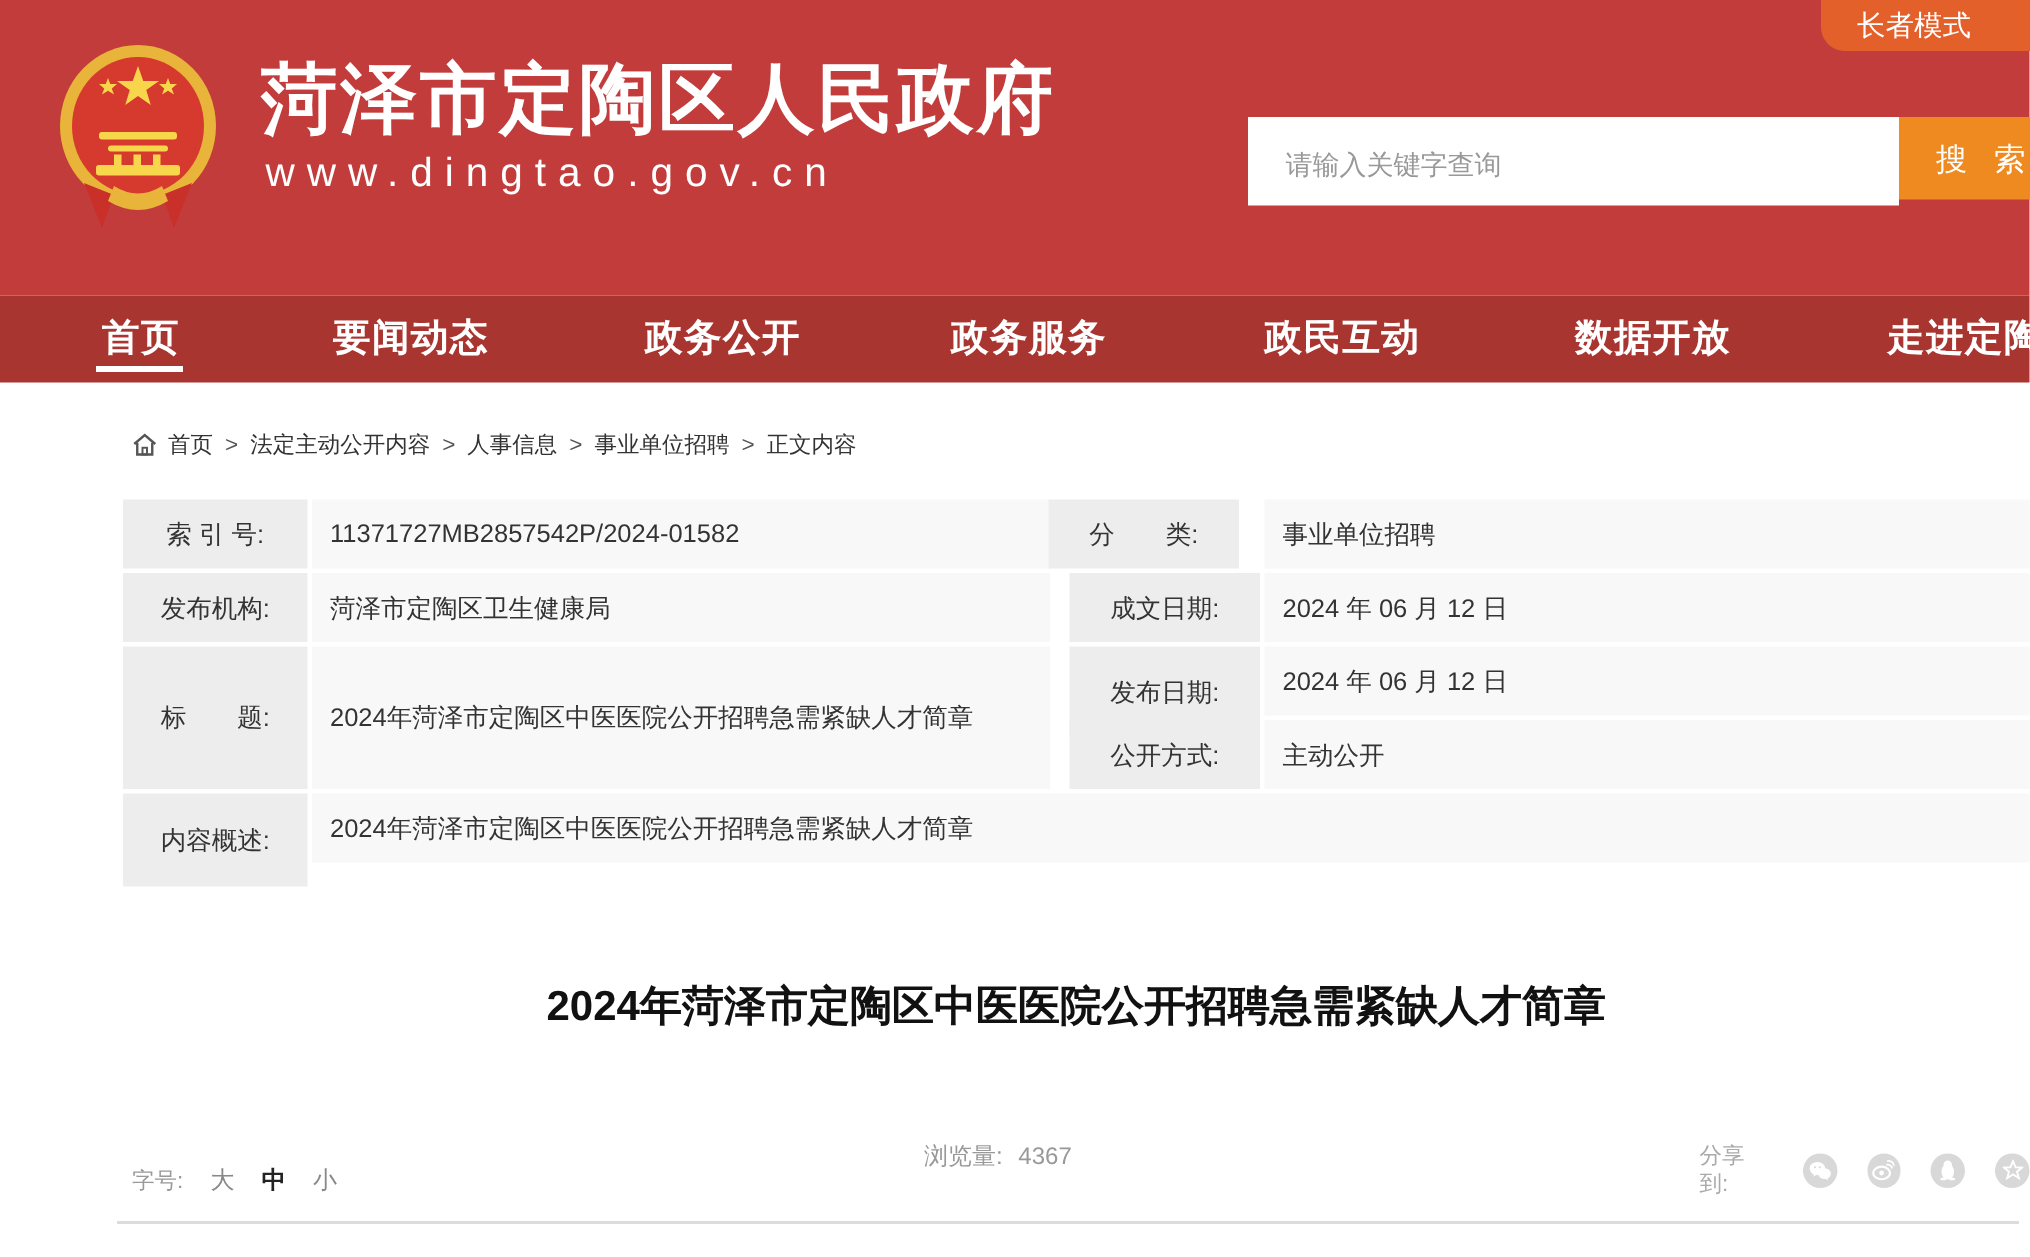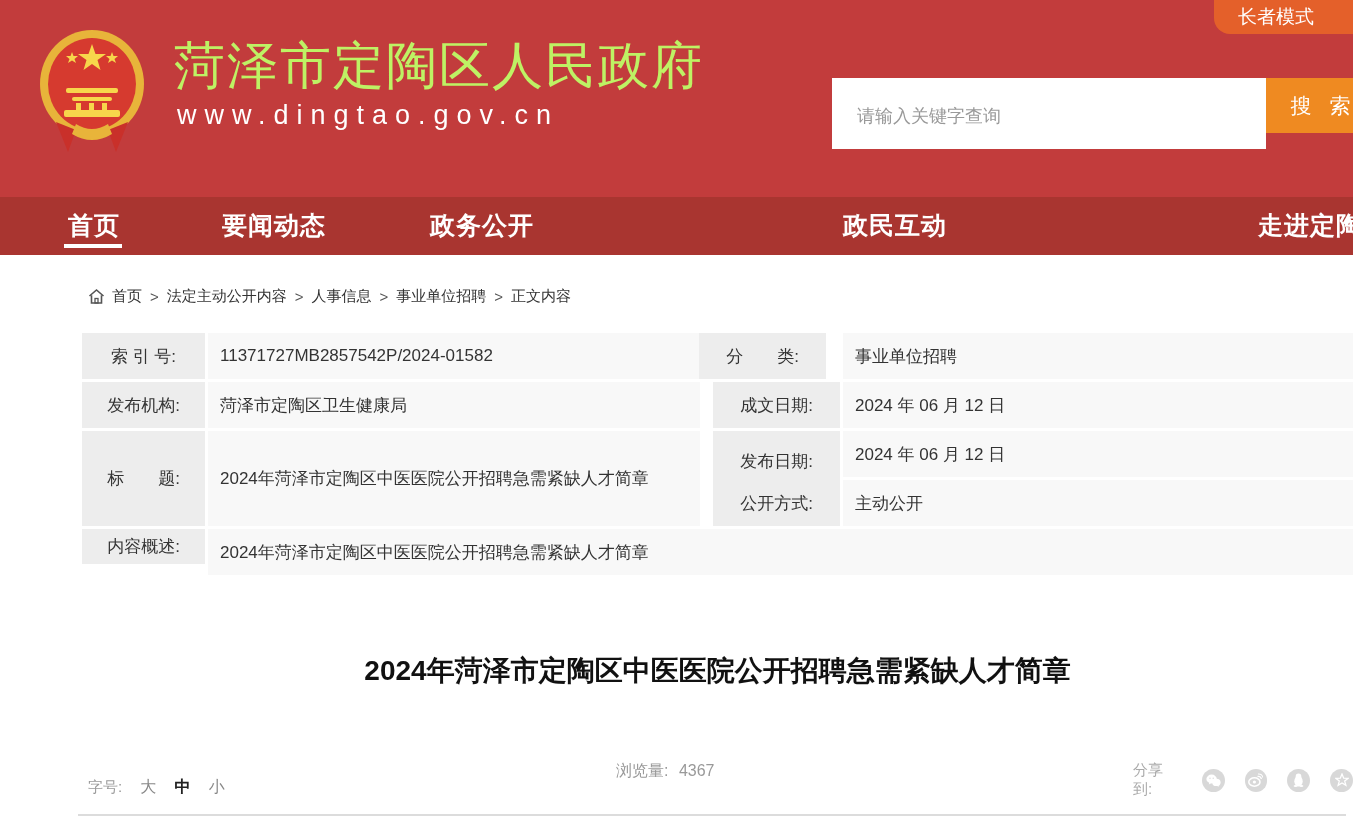--- a/index.html
+++ b/index.html
@@ -2,25 +2,25 @@
 <html><head>
 <meta charset="utf-8">
 <style>
   * { margin:0; padding:0; box-sizing:border-box; }
   html,body { width:1353px; height:838px; overflow:hidden; background:#fff;
               font-family:"Liberation Sans","DejaVu Sans",sans-serif; }
 
   
   #header { position:absolute; left:0; top:0; width:1353px; height:197px; background:#C23C3C; }
   #emblem { position:absolute; left:36px; top:26px; width:112px; height:126px; cursor:pointer; }
-  #site-name { position:absolute; left:174px; top:32px; font-size:51px; font-weight:normal;
-               color:#bef264; letter-spacing:2px; white-space:nowrap; }
+  #site-name { position:absolute; left:174px; top:32px; font-size:51px; font-weight:bold;
+               color:#ffffff; letter-spacing:2px; white-space:nowrap; }
   #site-url  { position:absolute; left:177px; top:100px; font-size:27px; color:#fff;
                letter-spacing:8px; white-space:nowrap; }
-  #search-input { position:absolute; left:832px; top:78px; width:434px; height:71px;
+  #search-input { position:absolute; left:832px; top:78px; width:434px; height:59px;
                   border:none; outline:none; padding:5px 0 0 25px; font-size:18px; color:#4c1d95;
                   background:#fff; font-family:inherit; }
   #search-input::placeholder { color:#999; }
   #search-button { position:absolute; left:1266px; top:78px; width:115px; height:55px;
                    background:#EF8A21; color:#fff; border:none; font-size:21px;
                    letter-spacing:6px; cursor:pointer; font-family:inherit; }
   #elder-button { position:absolute; left:1214px; top:0; width:152px; height:34px;
                   background:#E4602A; color:#fff; border:none; font-size:19px;
                   border-bottom-left-radius:16px; cursor:pointer; font-family:inherit;
                   padding-right:28px; }
@@ -91,21 +91,23 @@
   <button id="elder-button">长者模式</button>
 </div>
 
 <div id="nav">
   <div class="nav-item" style="left:68px">
     <span>首页</span>
     <div class="nav-underline"></div>
   </div>
   <div class="nav-item" style="left:222px">要闻动态</div>
   <div class="nav-item" style="left:430px">政务公开</div>
+  <div class="nav-item" style="left:634px">政务服务</div>
   <div class="nav-item" style="left:843px">政民互动</div>
+  <div class="nav-item" style="left:1050px">数据开放</div>
   <div class="nav-item" style="left:1258px">走进定陶</div>
 </div>
 
 <div id="breadcrumb">
   <svg width="17" height="17" viewBox="0 0 17 17">
     <path d="M1.5 8 L8.5 2 L15.5 8" fill="none" stroke="#555" stroke-width="1.6"></path>
     <path d="M3.5 7.2 V15 H13.5 V7.2" fill="none" stroke="#555" stroke-width="1.6"></path>
     <rect x="7" y="10.5" width="3" height="4.5" fill="none" stroke="#555" stroke-width="1.3"></rect>
   </svg>
   <span class="crumb">首页</span>
@@ -129,21 +131,21 @@
 <div class="cell cell-label" style="left:713px;top:382px;width:127px;height:46px">成文日期:</div>
 <div class="cell cell-value" style="left:843px;top:382px;width:510px;height:46px">2024 年 06 月 12 日</div>
 
 <div class="cell cell-label" style="left:82px;top:431px;width:123px;height:95px">标　　题:</div>
 <div class="cell cell-value" style="left:208px;top:431px;width:492px;height:95px">2024年菏泽市定陶区中医医院公开招聘急需紧缺人才简章</div>
 <div class="cell cell-label" style="left:713px;top:431px;width:127px;height:60px">发布日期:</div>
 <div class="cell cell-value" style="left:843px;top:431px;width:510px;height:46px">2024 年 06 月 12 日</div>
 <div class="cell cell-label" style="left:713px;top:480px;width:127px;height:46px">公开方式:</div>
 <div class="cell cell-value" style="left:843px;top:480px;width:510px;height:46px">主动公开</div>
 
-<div class="cell cell-label" style="left:82px;top:529px;width:123px;height:35px">内容概述:</div>
+<div class="cell cell-label" style="left:82px;top:529px;width:123px;height:62px">内容概述:</div>
 <div class="cell cell-value" style="left:208px;top:529px;width:1145px;height:46px">2024年菏泽市定陶区中医医院公开招聘急需紧缺人才简章</div>
 
 <div id="article-title">2024年菏泽市定陶区中医医院公开招聘急需紧缺人才简章</div>
 
 <div id="fontsize-group">
   <span>字号:</span>
   <span class="fs-btn">大</span>
   <span class="fs-btn fs-active">中</span>
   <span class="fs-btn">小</span>
 </div>

